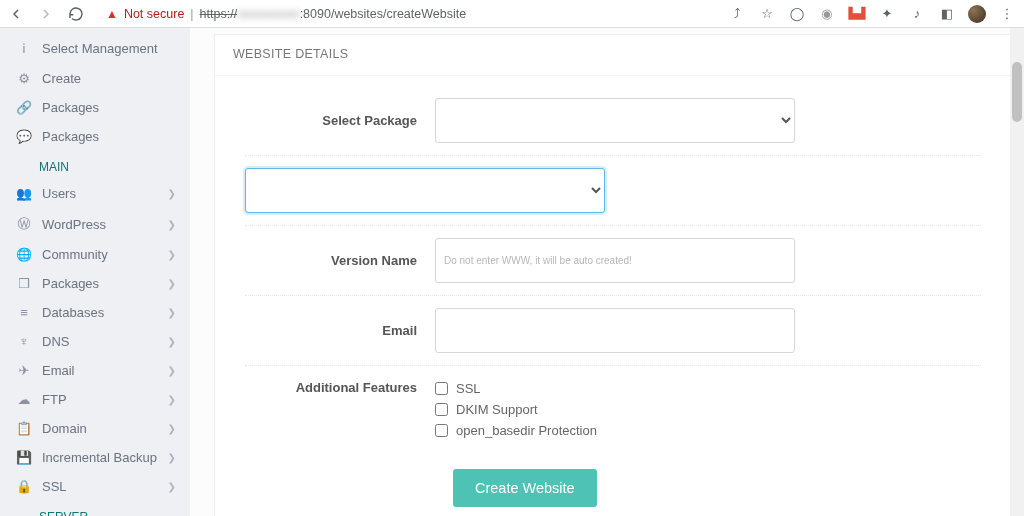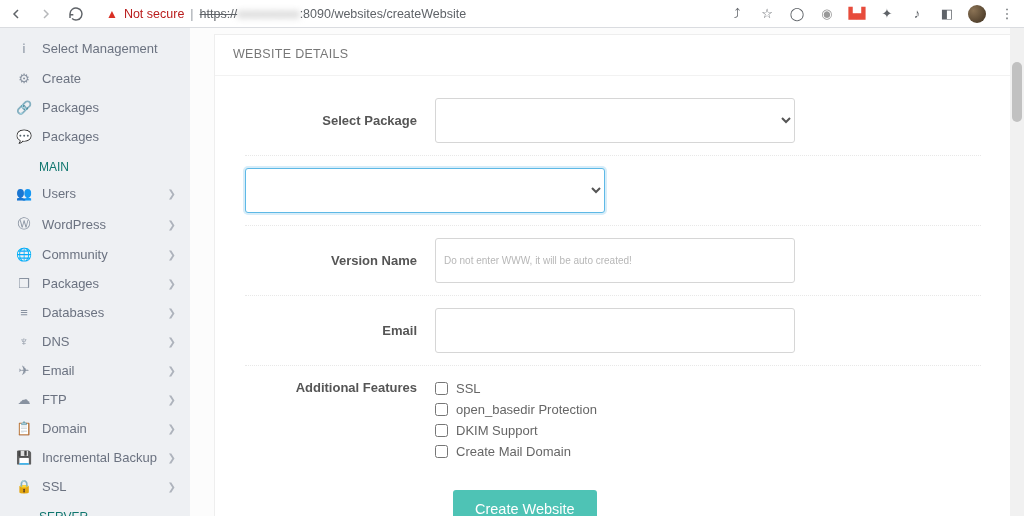--- a/index.html
+++ b/index.html
@@ -229,29 +229,25 @@
 
         <div class="form-row no-border" style="align-items:flex-start">
           <div class="form-label" style="padding-top:2px">Additional Features</div>
           <div class="features" id="features-mount">
               <label class="feat-item">
                 <input type="checkbox" style="">
                 <span>SSL</span>
               </label>
               <label class="feat-item">
                 <input type="checkbox" style="">
-                <span>open_basedir Protection</span>
-              </label>
-              <label class="feat-item">
-                <input type="checkbox" style="">
                 <span>DKIM Support</span>
               </label>
               <label class="feat-item">
                 <input type="checkbox" style="">
-                <span>Create Mail Domain</span>
+                <span>open_basedir Protection</span>
               </label>
             </div>
         </div>
 
         <div class="submit-row">
           <button class="btn-create">Create Website</button>
         </div>
 
       </div>
     </div>

